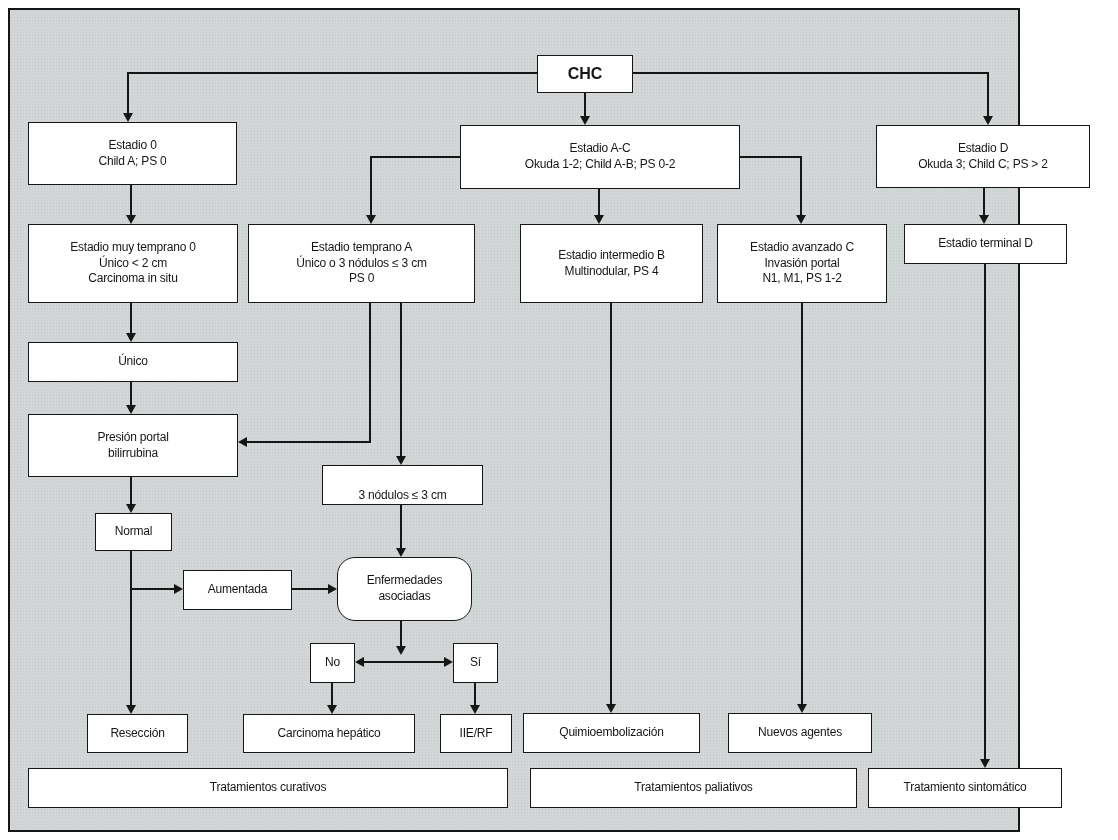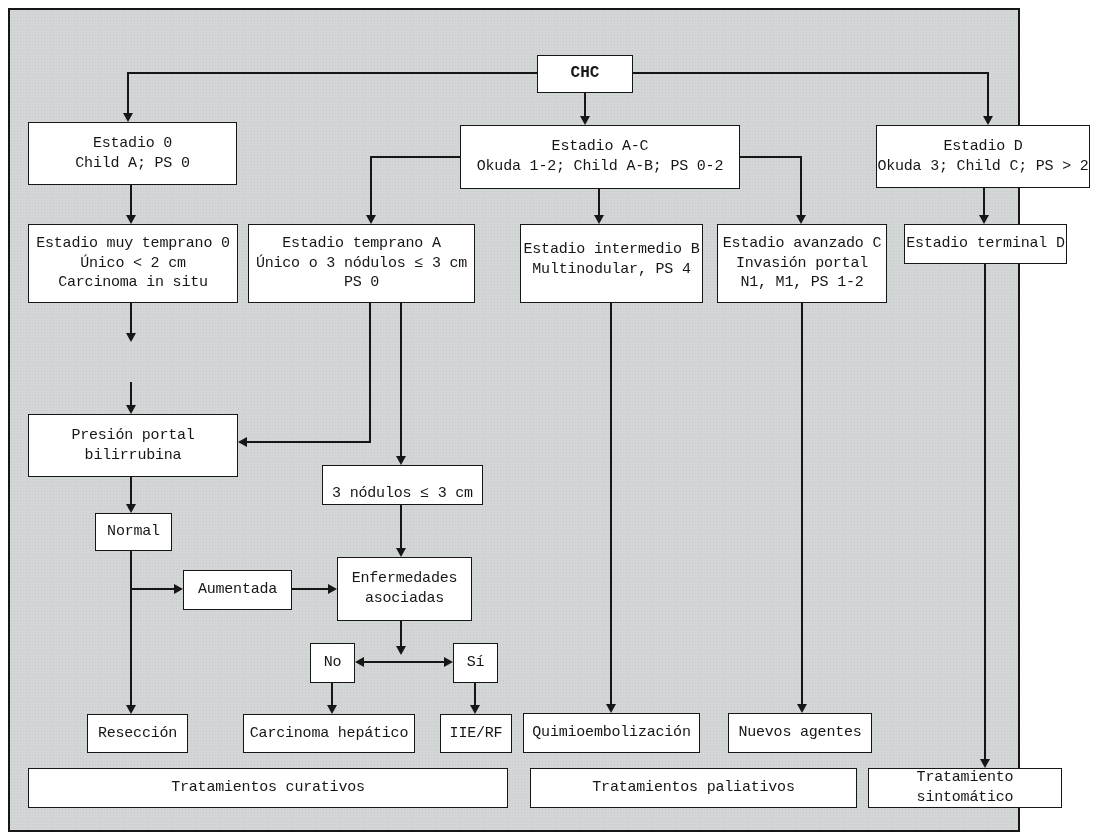--- a/index.html
+++ b/index.html
@@ -1,39 +1,39 @@
 <!DOCTYPE html>
 <html><head>
 <meta charset="utf-8">
 <style>
   html,body{margin:0;padding:0;background:#ffffff;}
   .stage{
     position:relative;width:1028px;height:840px;
-    font-family:Liberation Mono, monospace;
+    font-family:Liberation Sans, sans-serif;
     color:#161616;
     letter-spacing:-0.2px;
   }
   .frame{
     position:absolute;left:8px;top:8px;right:8px;bottom:8px;
     border:2.5px solid #161616;
     background-color:#d3d6d7;
     background-image:radial-gradient(#c6cacc 0.6px, rgba(0,0,0,0) 0.7px);
     background-size:3px 3px;
   }
   .node{
     position:absolute;
     background:#ffffff;
     border:1.8px solid #161616;
     box-sizing:border-box;
     display:flex;flex-direction:column;
     align-items:center;justify-content:center;
     text-align:center;
-    font-size:15px;line-height:1.32;
+    font-size:12px;line-height:1.32;
   }
-  .node.top-align{justify-content:flex-start;padding-top:15px;}
+  .node.top-align{justify-content:flex-start;padding-top:23px;}
   .node.bold{font-weight:bold;font-size:16px;letter-spacing:0;}
   .vline,.hline{position:absolute;background:#161616;}
   .vline{width:2px;}
   .hline{height:2px;}
   .a-down{position:absolute;width:0;height:0;
     border-left:5px solid transparent;border-right:5px solid transparent;
     border-top:9px solid #161616;}
   .a-left{position:absolute;width:0;height:0;
     border-top:5px solid transparent;border-bottom:5px solid transparent;
     border-right:9px solid #161616;}
@@ -86,39 +86,42 @@
   <div class="node" style="left:717px;top:224px;width:170px;height:79px;">
     <span>Estadio avanzado C</span>
     <span>Invasión portal</span>
     <span>N1, M1, PS 1-2</span>
   </div>
 
   <div class="node" style="left:904px;top:224px;width:163px;height:40px;">
     <span>Estadio terminal D</span>
   </div>
 
+  <div class="node" style="left:28px;top:342px;width:210px;height:40px;">
+    <span>Único</span>
+  </div>
 
   <div class="node" style="left:28px;top:414px;width:210px;height:63px;">
     <span>Presión portal</span>
     <span>bilirrubina</span>
   </div>
 
   <div class="node" style="left:322px;top:465px;width:161px;height:40px;justify-content:flex-end;">
     <span>3 nódulos ≤ 3 cm</span>
   </div>
 
   <div class="node" style="left:95px;top:513px;width:77px;height:38px;">
     <span>Normal</span>
   </div>
 
   <div class="node" style="left:183px;top:570px;width:109px;height:40px;">
     <span>Aumentada</span>
   </div>
 
-  <div class="node" style="left:337px;top:557px;width:135px;height:64px;">
+  <div class="node" style="left:337px;top:557px;width:135px;height:64px;border-radius:18px;">
     <span>Enfermedades</span>
     <span>asociadas</span>
   </div>
 
   <div class="node" style="left:310px;top:643px;width:45px;height:40px;">
     <span>No</span>
   </div>
 
   <div class="node" style="left:453px;top:643px;width:45px;height:40px;">
     <span>Sí</span>

